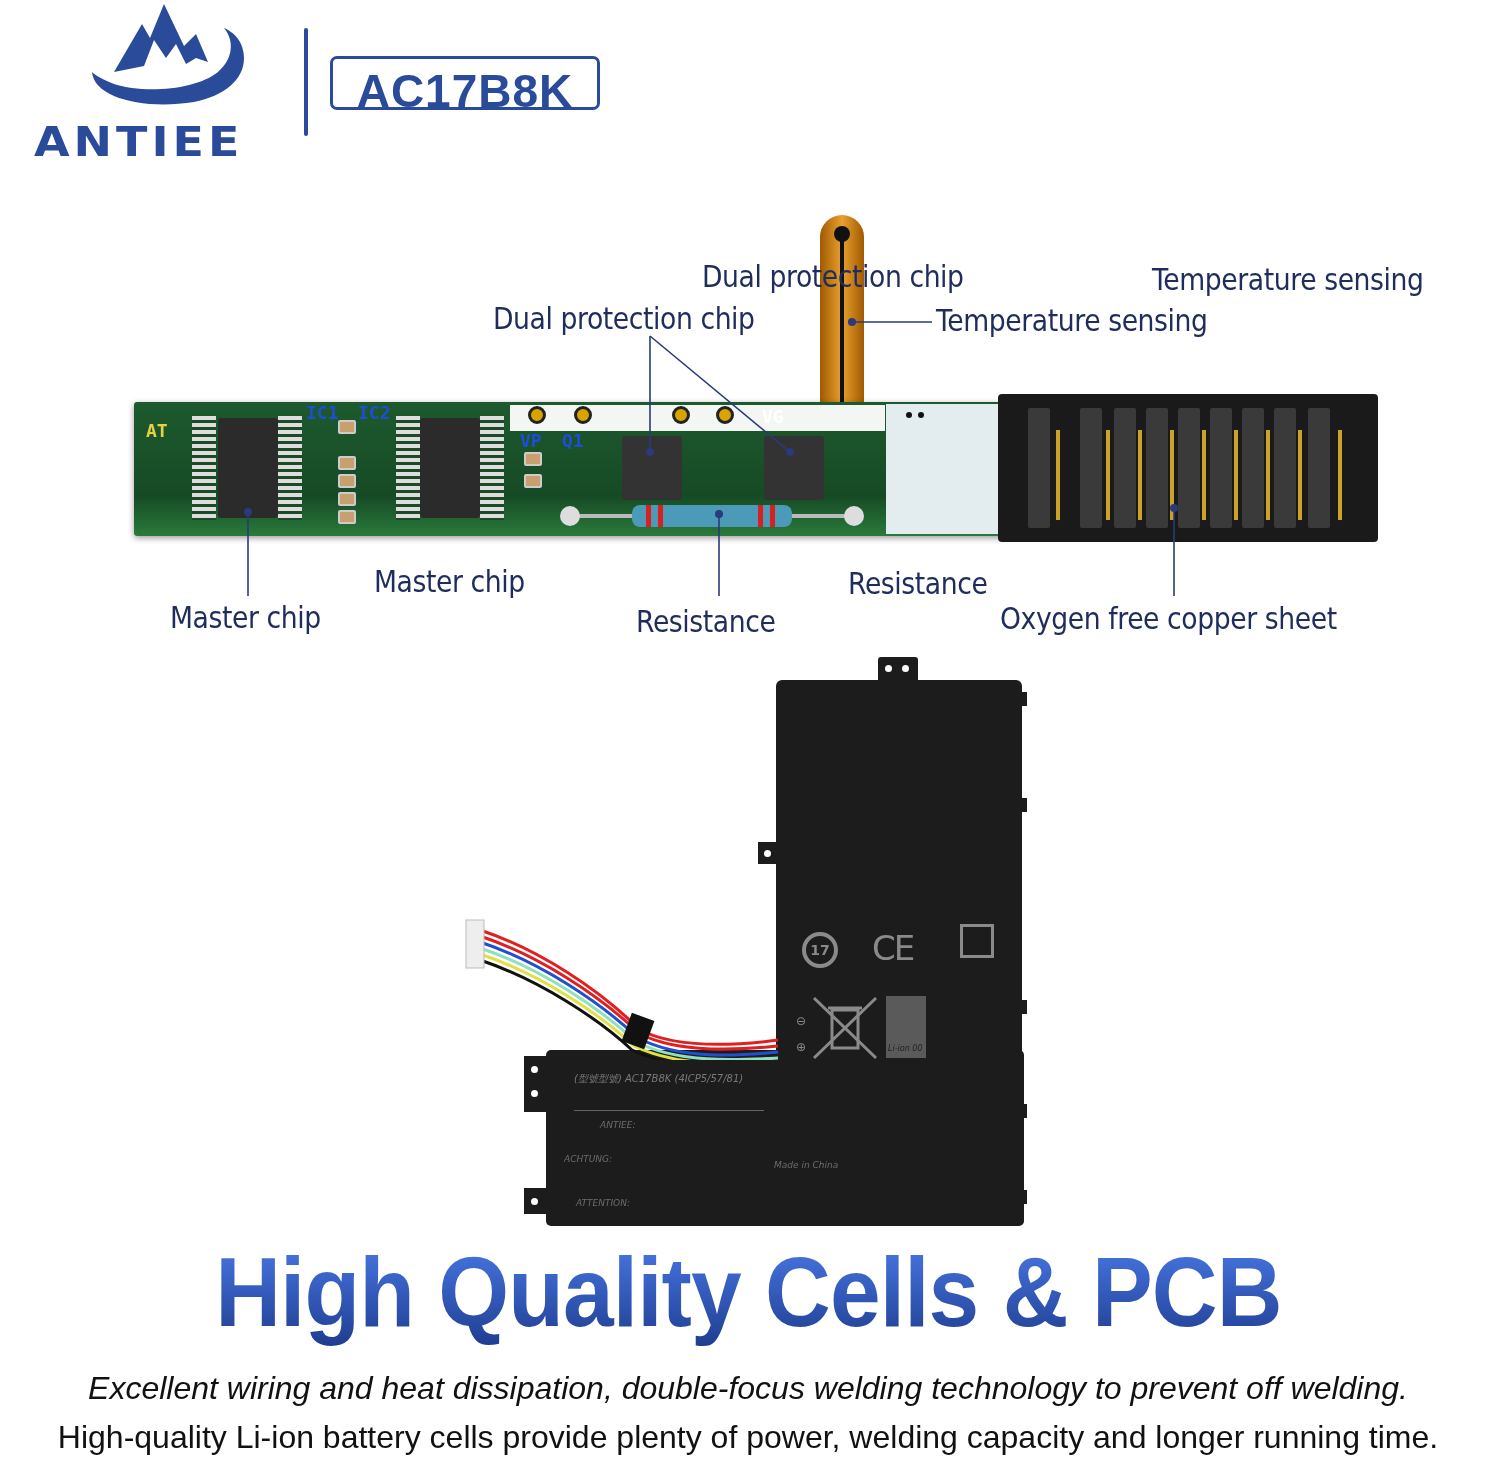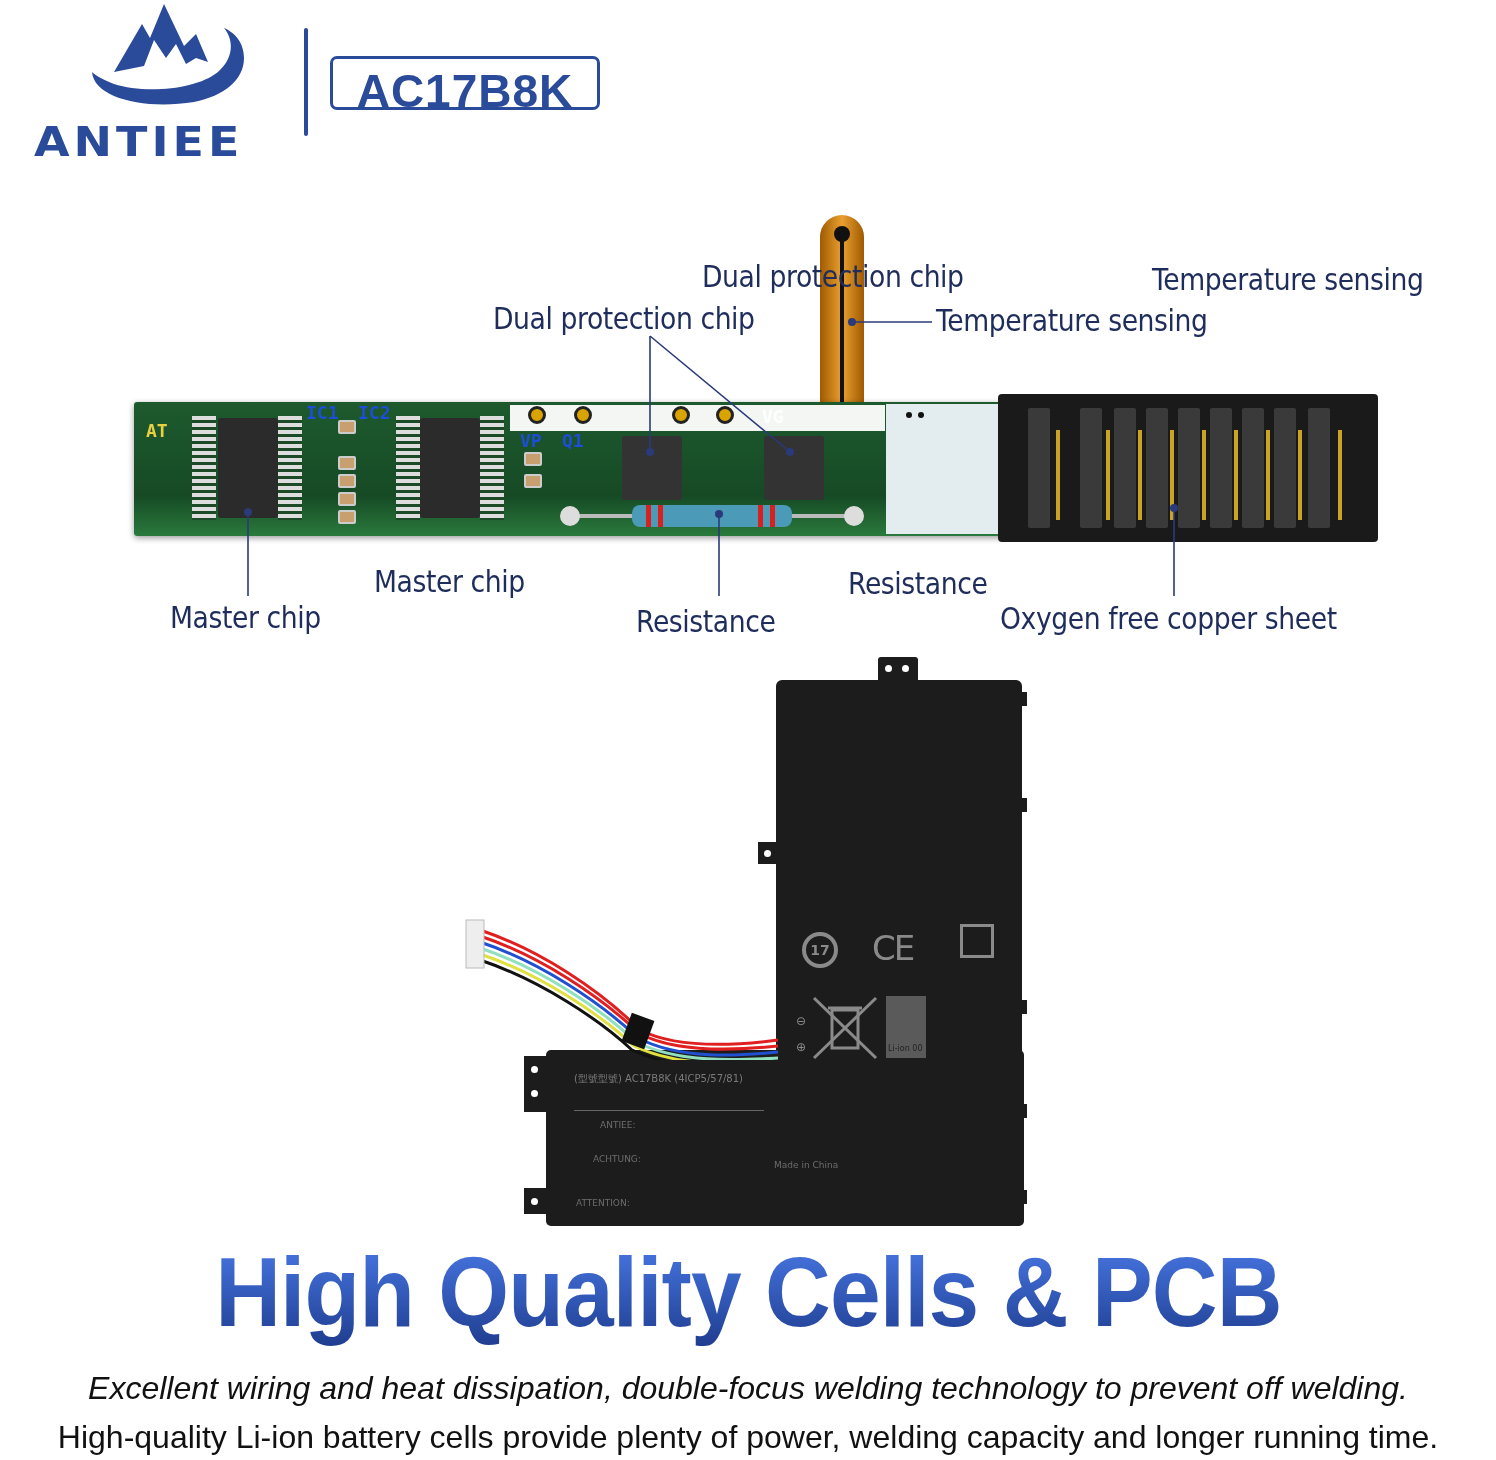--- a/index.html
+++ b/index.html
@@ -28,21 +28,21 @@
   .flex-cable{left:820px;top:215px;width:44px;height:190px;background:linear-gradient(90deg,#a05a00,#e9a030,#a05a00);border-radius:22px 22px 0 0;}
   .flex-line{left:840px;top:228px;width:4px;height:178px;background:#111;}
   .flex-dot{left:834px;top:226px;width:16px;height:16px;background:#111;border-radius:50%;}
   .battery{background:#1c1c1c;}
   .tab{background:#1c1c1c;}
   .hole{width:7px;height:7px;background:#fff;border-radius:50%;}
   .mark{color:#8a8a8a;font-family:"DejaVu Sans",sans-serif;}
   .headline{left:0;top:1236px;width:1496px;text-align:center;}
   .headline span{font-family:"Liberation Sans",sans-serif;font-weight:bold;font-size:98px;letter-spacing:-1px;background:linear-gradient(#4a7ae8,#1e3c8e);-webkit-background-clip:text;background-clip:text;color:transparent;display:inline-block;transform:scaleX(0.93);}
   .desc{left:0;width:1496px;text-align:center;font-family:"Liberation Sans",sans-serif;font-size:32px;color:#111;white-space:nowrap;}
-  .label-txt{color:#6c6c6c;font-family:"DejaVu Sans",sans-serif;font-size:9px;white-space:nowrap;}
+  .label-txt{color:#6c6c6c;font-family:"DejaVu Sans",sans-serif;font-size:9px;white-space:nowrap;font-style:italic;}
 </style>
 </head>
 <body>
 
 <div class="abs" style="left:84px;top:2px;width:164px;height:110px;">
   <svg width="164" height="110" viewBox="0 0 164 110">
     <path d="M8,70 C10,96 60,108 110,100 C140,94 160,78 160,56 C160,40 150,30 140,26 C150,38 150,56 134,70 C112,88 60,92 30,82 C20,78 12,74 8,70 Z" fill="#2a4a9a"></path>
     <path d="M30,70 L58,22 L66,36 L80,2 L100,44 L112,32 L124,60 L112,56 L102,62 L92,42 L82,56 L70,38 L60,64 Z" fill="#2a4a9a"></path>
   </svg>
 </div>
@@ -197,21 +197,21 @@
   </div>
   <div class="abs" style="left:886px;top:996px;width:40px;height:62px;background:#5a5a5a;">
     <div class="abs label-txt" style="left:2px;top:48px;color:#222;font-size:8px;">Li-ion 00</div>
   </div>
   <div class="abs mark" style="left:796px;top:1014px;font-size:12px;">⊖</div>
   <div class="abs mark" style="left:796px;top:1040px;font-size:12px;">⊕</div>
 
   <div class="abs label-txt" style="left:574px;top:1072px;font-size:10px;color:#7a7a7a;">(型號型號) AC17B8K (4ICP5/57/81)</div>
   <div class="abs" style="left:574px;top:1110px;width:190px;height:1px;background:#666;"></div>
   <div class="abs label-txt" style="left:600px;top:1120px;">ANTIEE:</div>
-  <div class="abs label-txt" style="left:593px;top:1154px;">ACHTUNG:</div>
+  <div class="abs label-txt" style="left:564px;top:1154px;">ACHTUNG:</div>
   <div class="abs label-txt" style="left:576px;top:1198px;">ATTENTION:</div>
   <div class="abs label-txt" style="left:774px;top:1160px;">Made in China</div>
 </div>
 
 <svg class="abs" style="left:460px;top:910px;" width="320" height="150">
   <g fill="none" stroke-width="3">
     <path d="M20,20 C80,40 140,80 180,120 C220,140 280,135 318,130" stroke="#e02020"></path>
     <path d="M20,26 C80,46 140,86 180,124 C220,144 280,140 318,136" stroke="#e02020"></path>
     <path d="M20,32 C80,52 140,92 178,128 C220,150 280,146 318,142" stroke="#2050d0"></path>
     <path d="M20,38 C80,58 140,98 176,132 C220,154 280,150 318,148" stroke="#90e0c0"></path>

